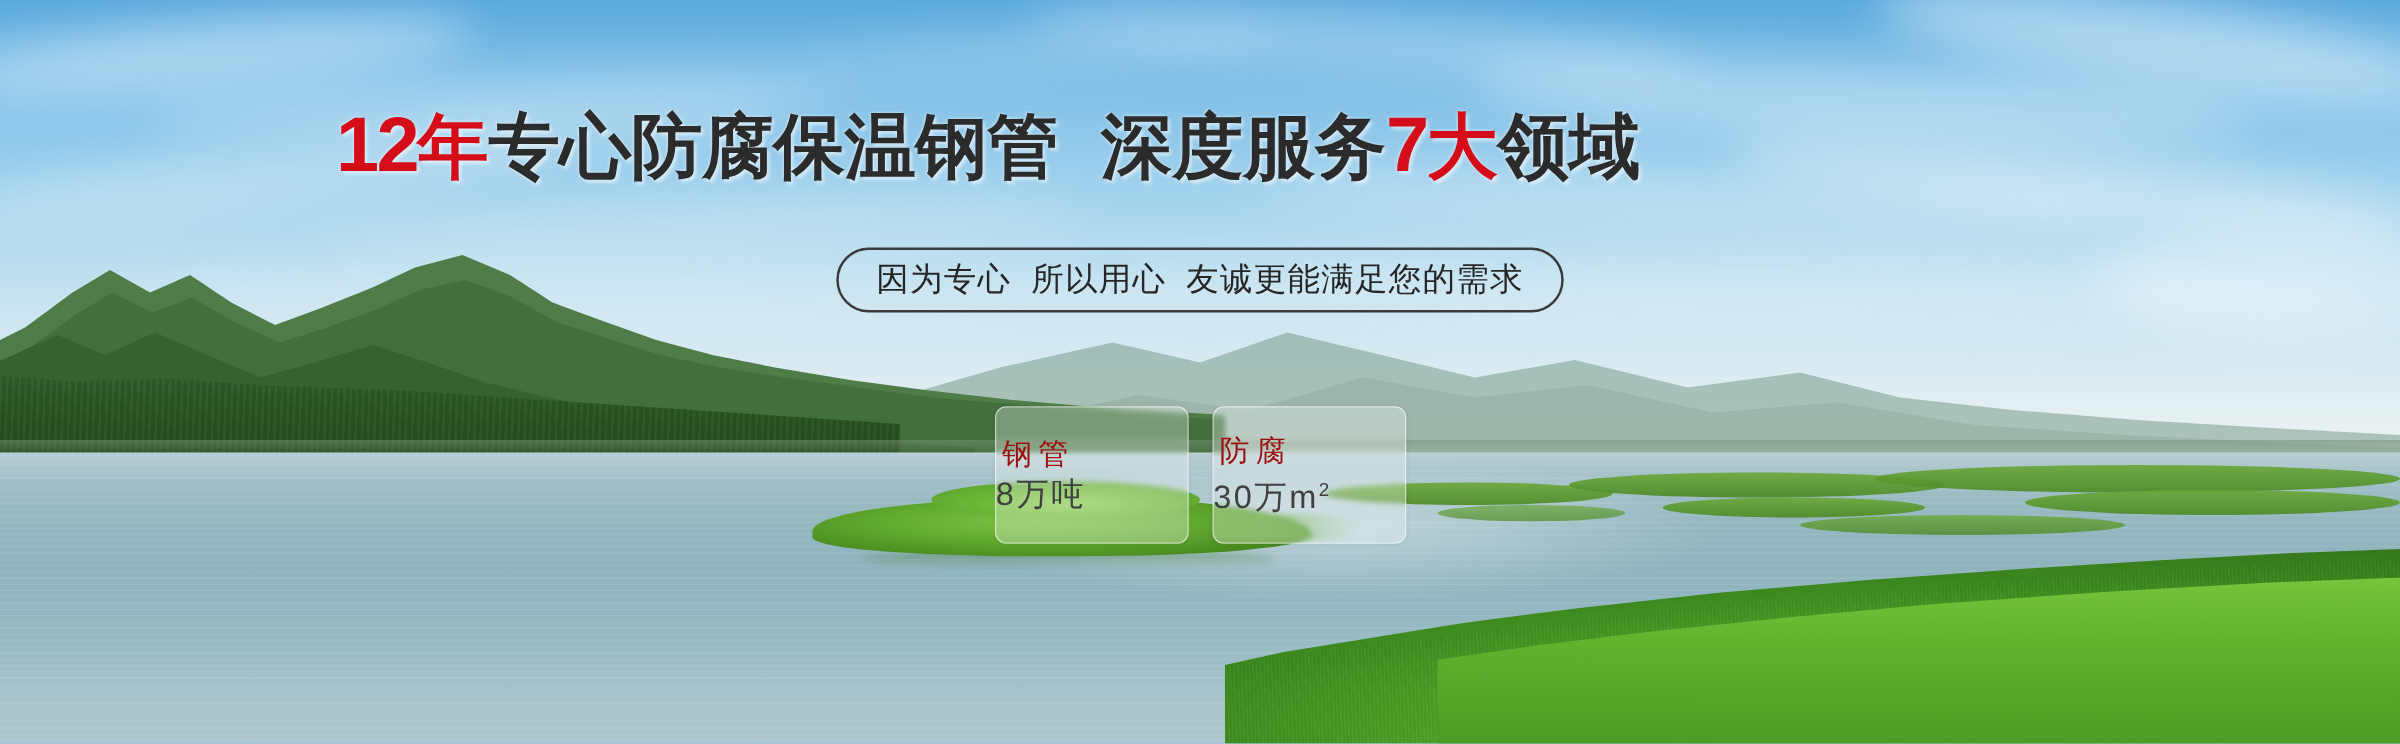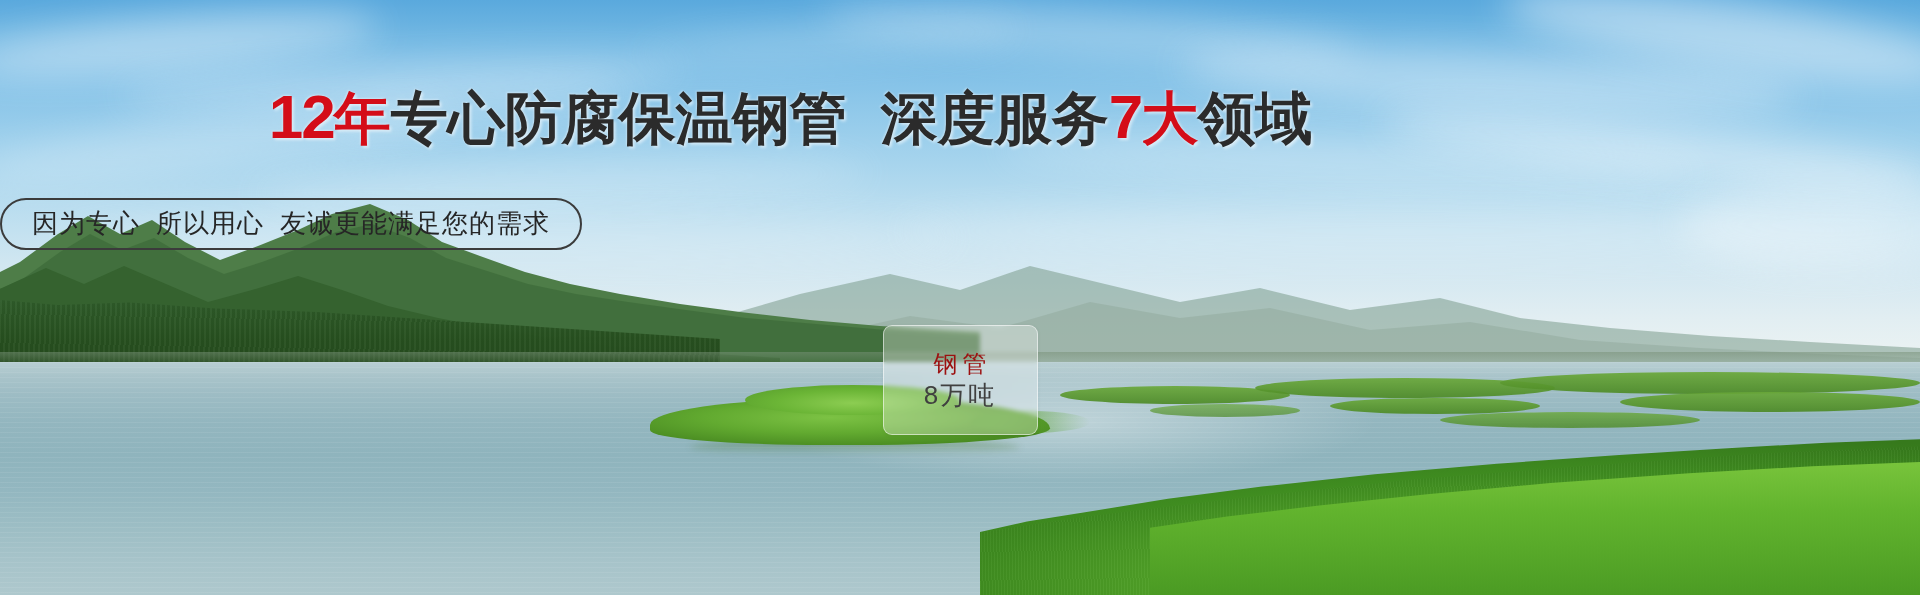--- a/index.html
+++ b/index.html
@@ -187,21 +187,21 @@
       -1px -1px 2px rgba(255,255,255,.35);
   }
   .hl-red   { color:#d40d18; }
   .hl-dark  { color:#2b2b2b; }
   .hl-num   { font-size:62px; letter-spacing:-2px; }
   .hl-gap   { display:inline-block; width:34px; }
 
   .subtitle-wrap {
     position:absolute;
     left:0; top:198px; width:1920px;
-    display:flex; justify-content:flex-start;
+    display:flex; justify-content:center;
   }
   .subtitle {
     border:2px solid #3b3b3b;
     border-radius:30px;
     padding:7px 30px 9px;
     font-size:26px;
     line-height:32px;
     color:#262626;
     white-space:nowrap;
     letter-spacing:1px;
@@ -218,21 +218,20 @@
   }
   .card {
     width:155px;
     height:110px;
     border-radius:9px;
     background:rgba(255,255,255,0.30);
     border:1px solid rgba(255,255,255,0.55);
     backdrop-filter:blur(2px);
     display:flex;
     flex-direction:column;
-    align-items:center;
     justify-content:center;
     gap:4px;
     box-shadow:0 1px 4px rgba(0,0,0,0.06);
   }
   .card-label {
     font-size:24px;
     color:#9c1010;
     letter-spacing:5px;
     text-indent:5px;
     line-height:26px;
@@ -334,17 +333,23 @@
 
   <div class="cards">
 
     <div class="card">
       <div class="card-label">钢管</div>
       <div class="card-value">
         <span>8万吨</span>
       </div>
     </div>
 
+    <div class="card">
+      <div class="card-label">防腐</div>
+      <div class="card-value">
+        <span>30万m</span><sup>2</sup>
+      </div>
+    </div>
 
 
   </div>
 
 </div>
 
 </body></html>

